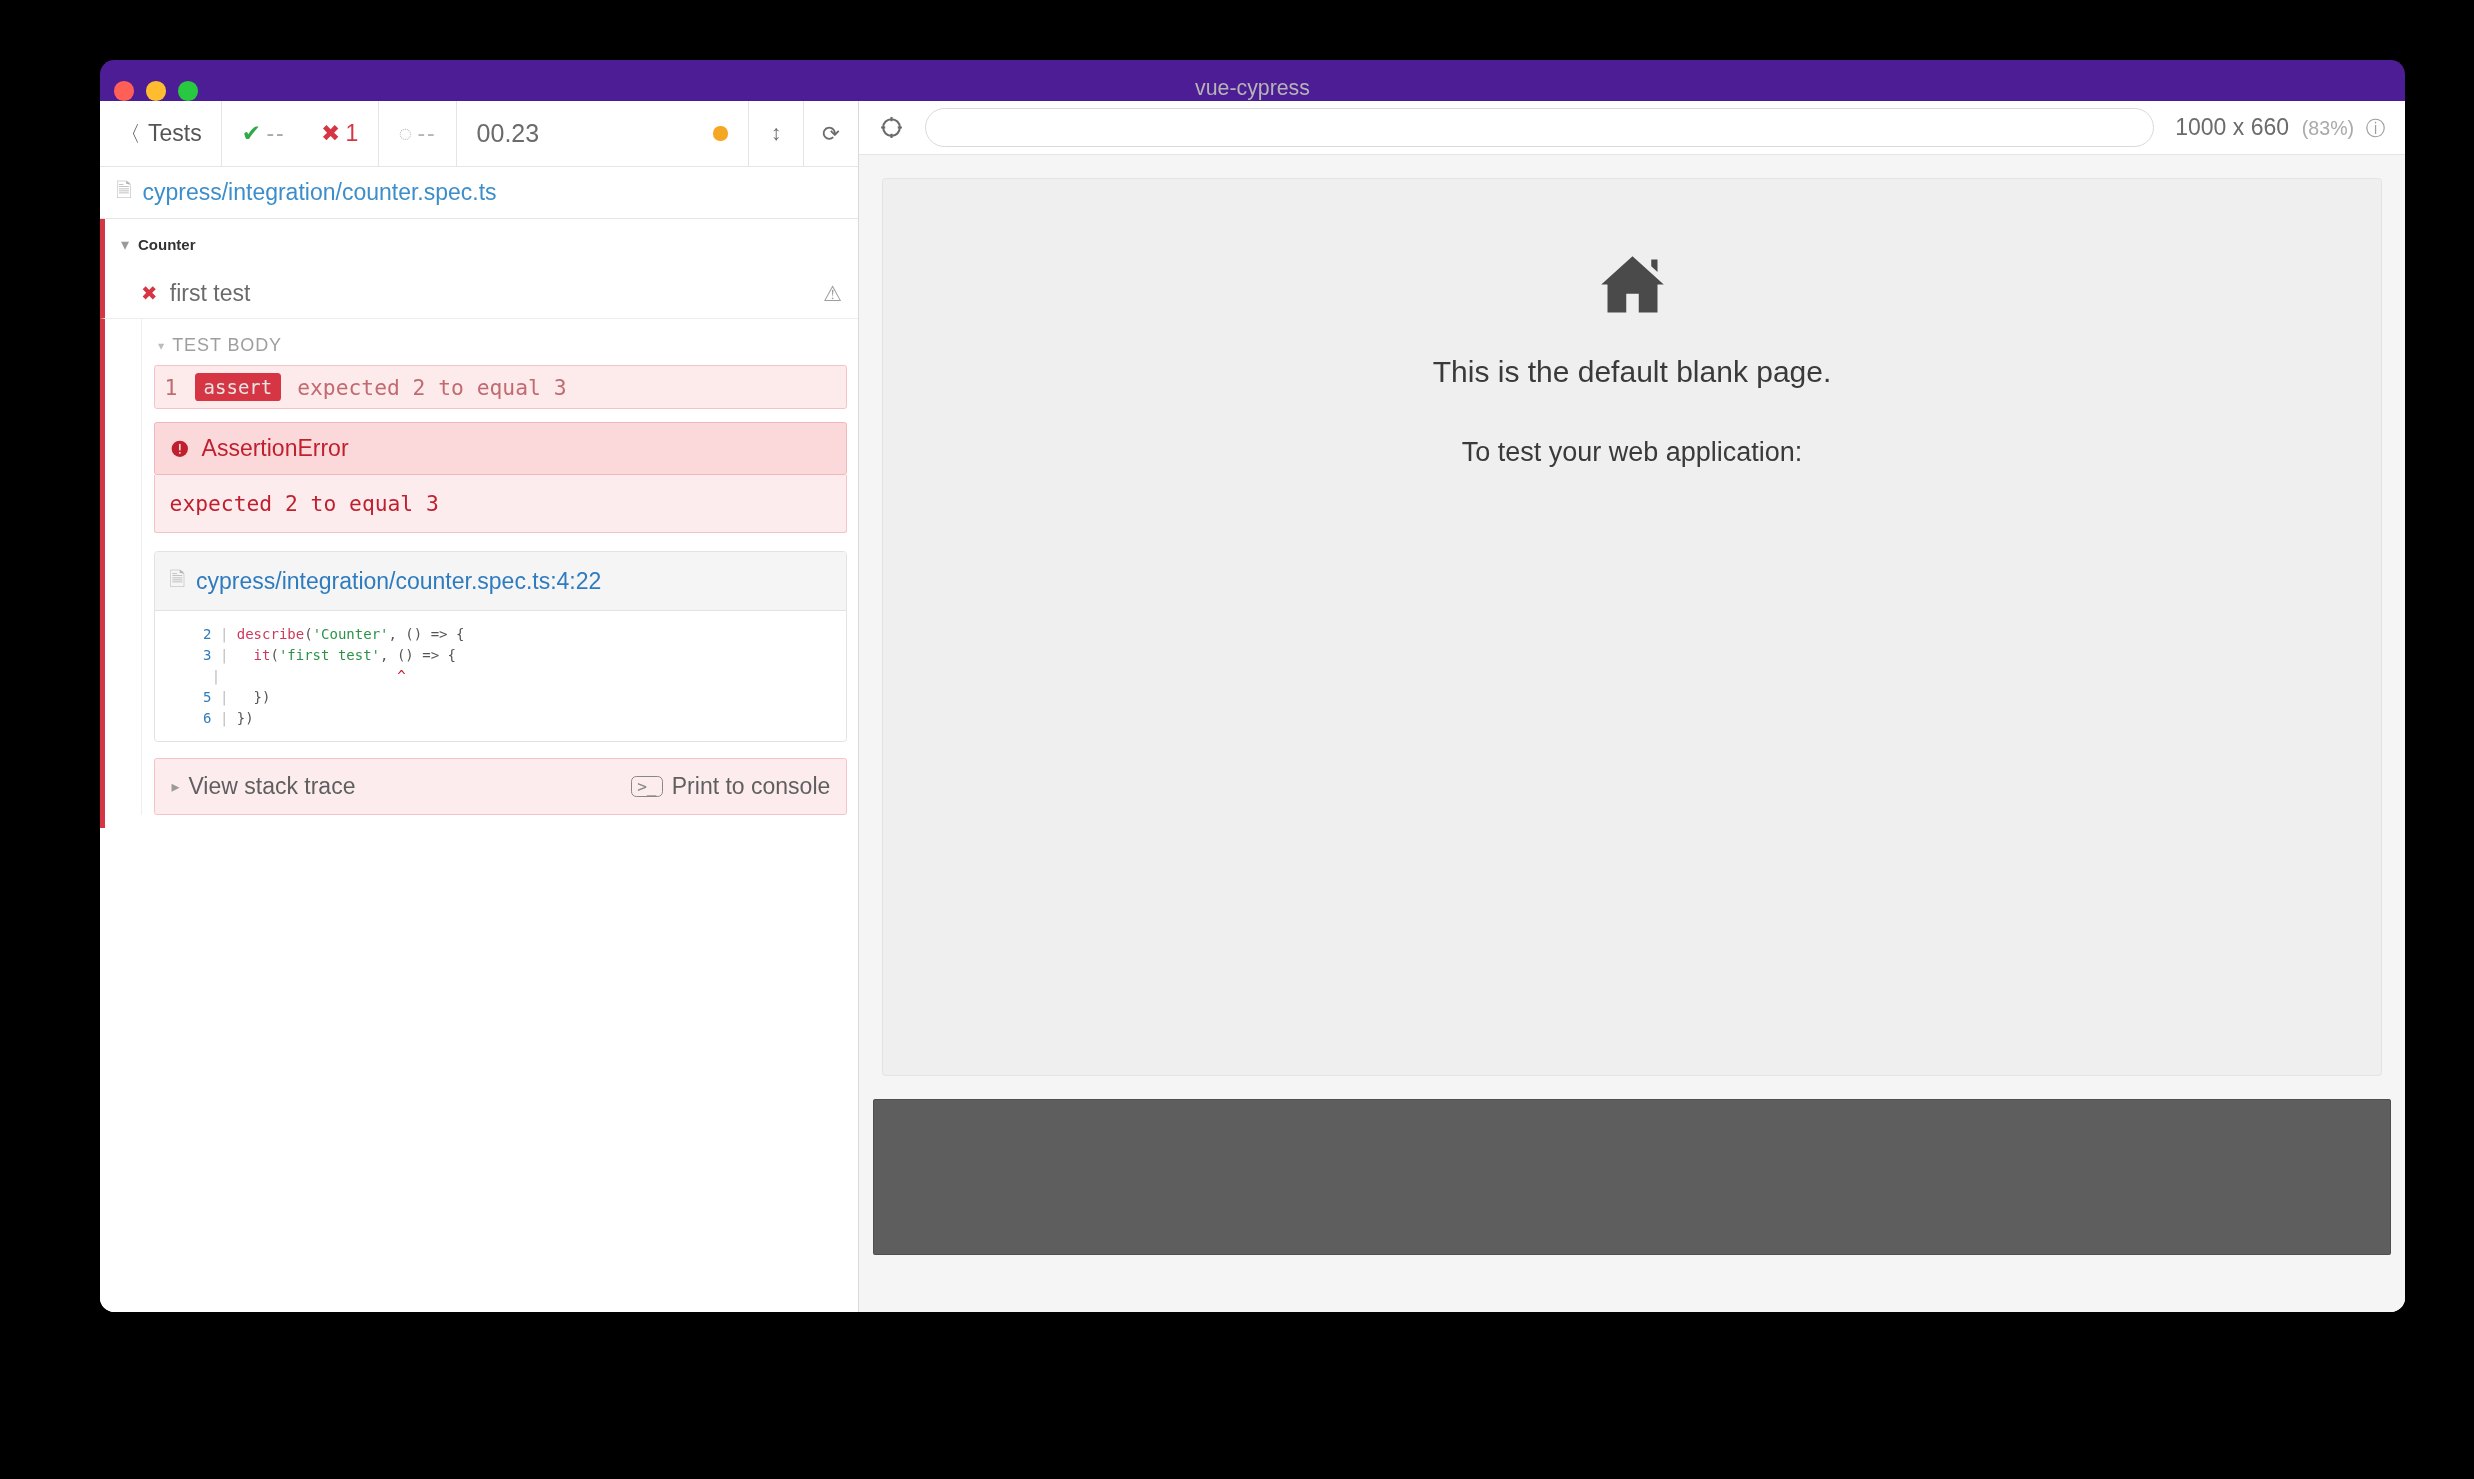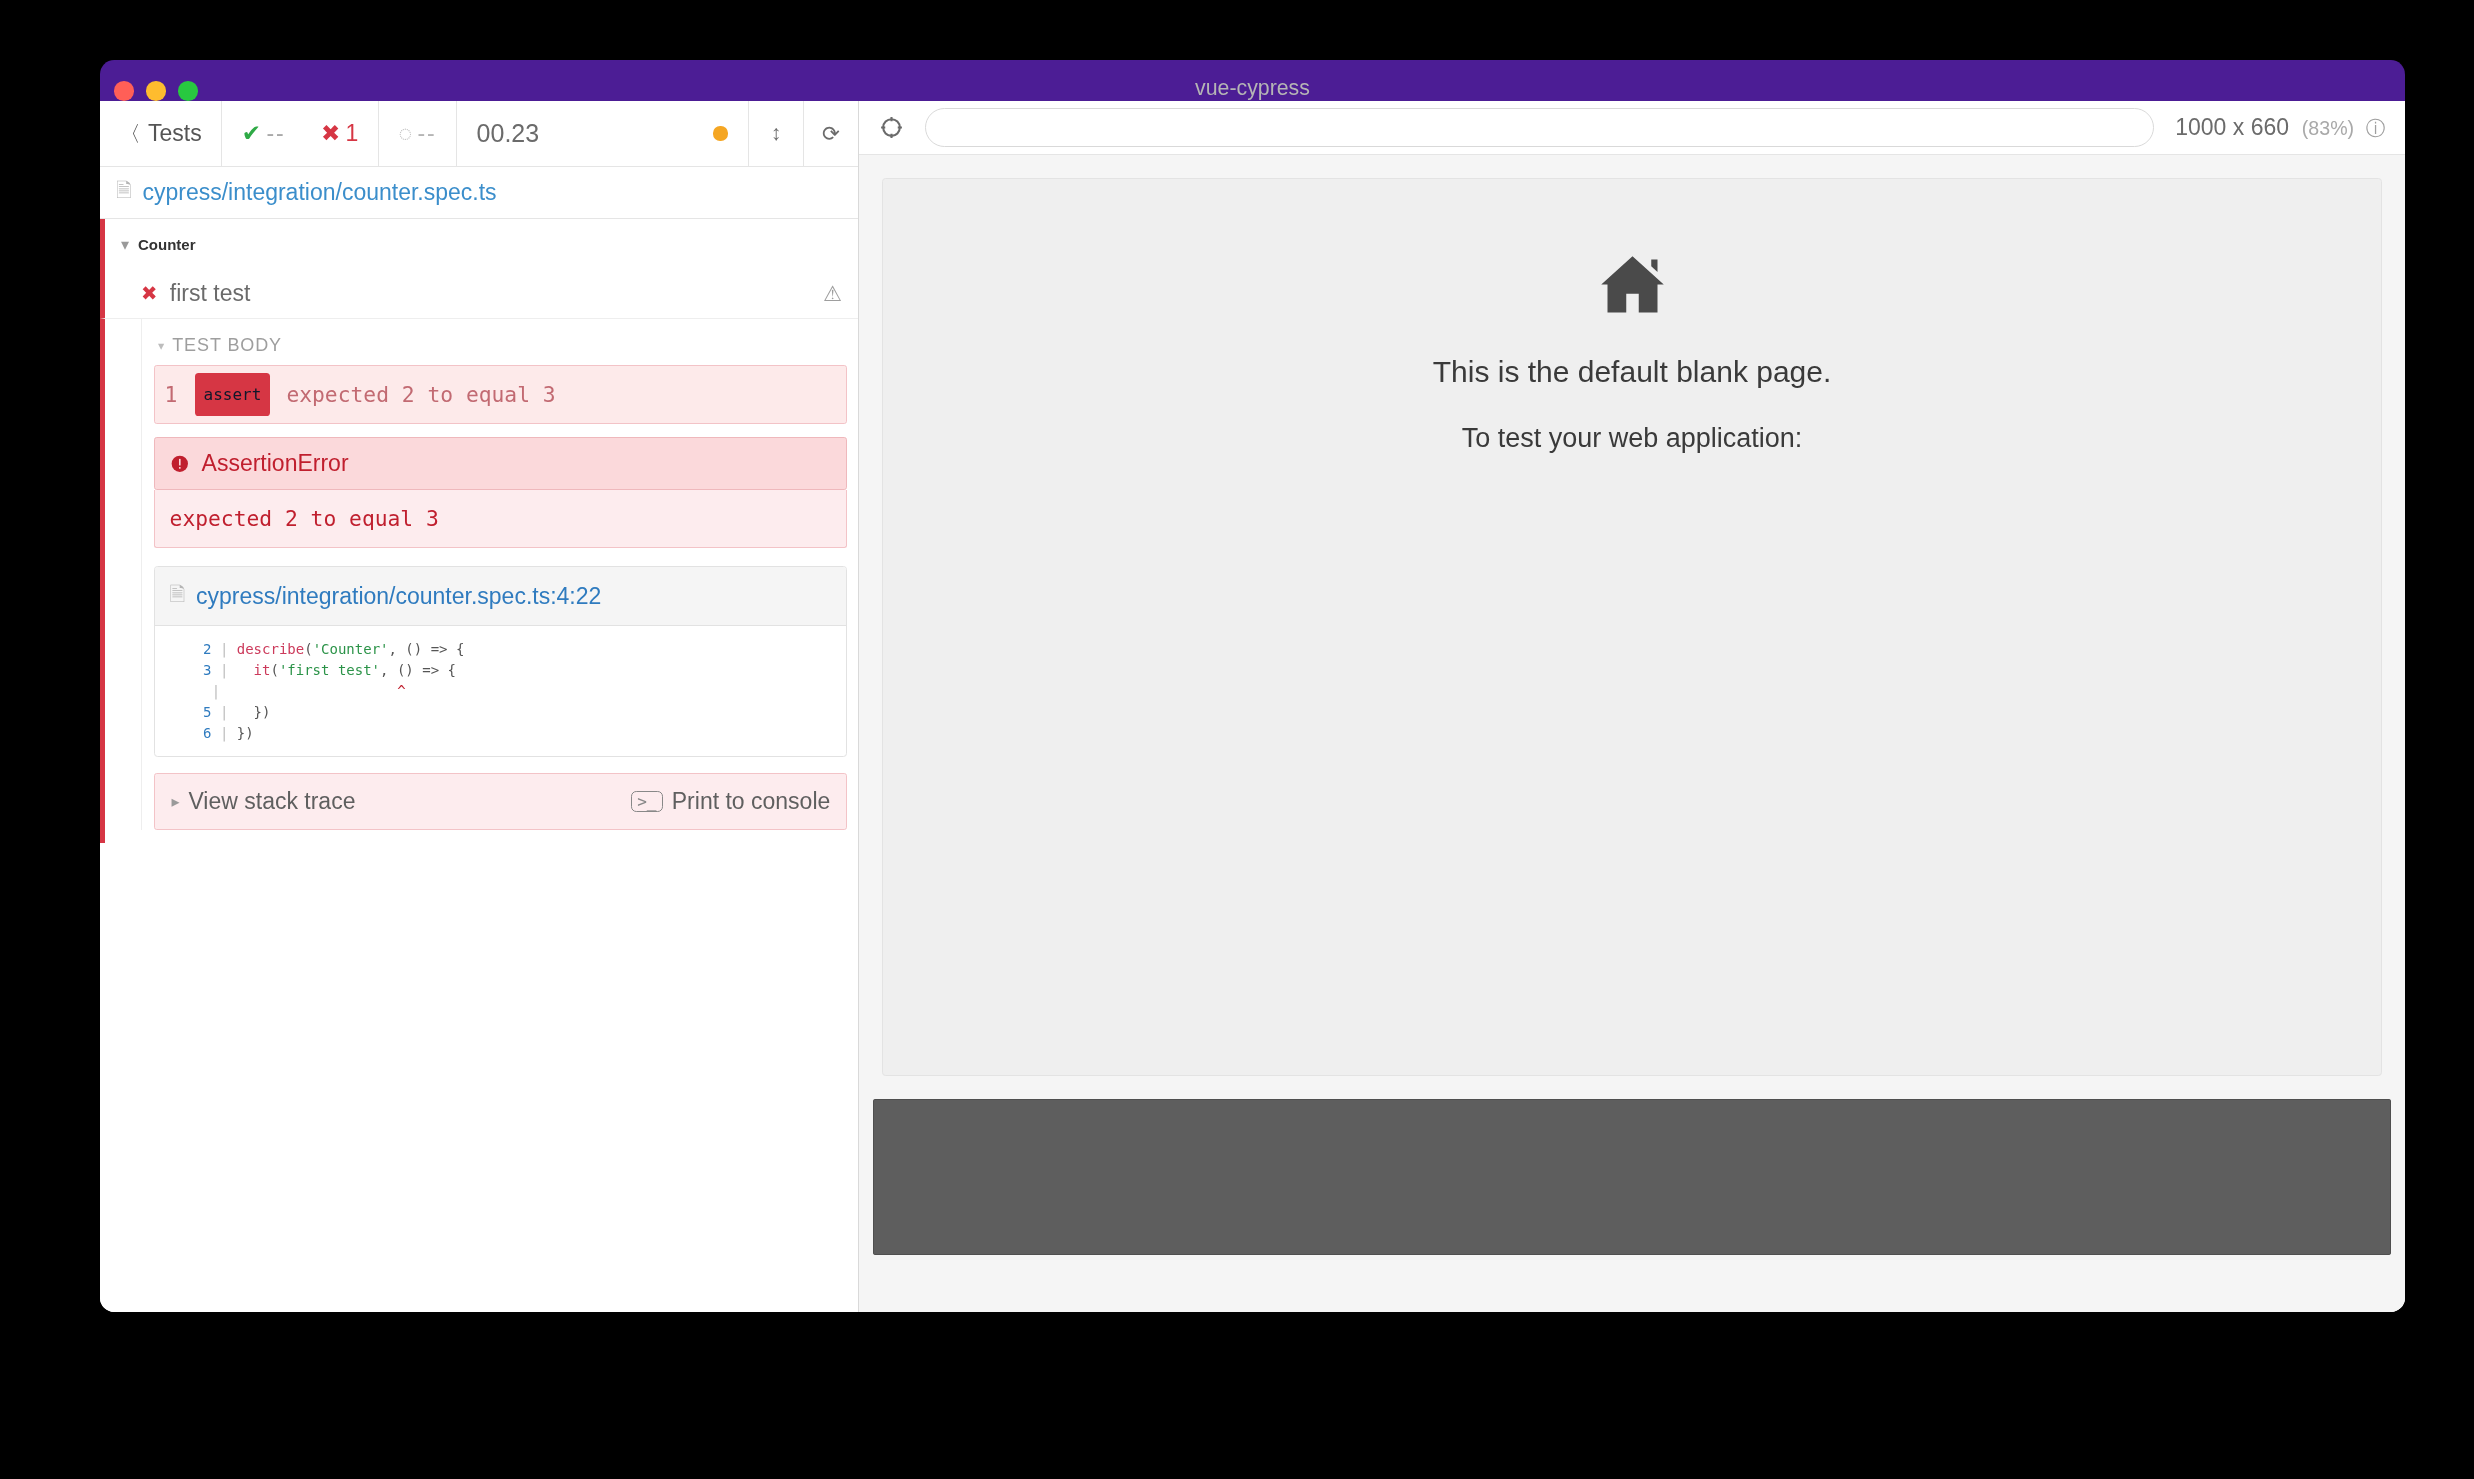--- a/index.html
+++ b/index.html
@@ -40,21 +40,21 @@
   .testrow .x { color:#d63644; font-size:19.6px; margin-right:12.4px; }
   .testrow .name { color:#6b6b6b; font-size:23px; }
   .testrow .warn { margin-left:auto; color:#9e9e9e; font-size:21.3px; }
   .panel { border-left: 5.3px solid #d63644; padding: 0 10.7px 12.4px 36px; }
   .rail { border-left: 1.8px solid #eee; padding-left: 12.4px; }
   .body-h { font-size:18px; letter-spacing:0.9px; color:#9e9e9e; padding:16px 3.6px 9px; display:flex; align-items:center; gap:7.1px; }
   .body-h .chev { color:#bdbdbd; font-size:12.4px; }
   
   .assertrow { background:#fdeaea; border:0.9px solid #f3c3c7; border-radius:2.7px; padding:7.1px 9px; display:flex; align-items:center; gap:16px; font-family: ui-monospace, Menlo, Monaco, monospace; font-size:21.3px; }
   .assertrow .idx { color:#c26a72; width:14.2px; }
-  .pill { background:#d63644; color:#0f172a; border-radius:3.6px; padding:12px 9px; font-size:16px; font-family: ui-monospace, Menlo, Monaco, monospace; }
+  .pill { background:#d63644; color:#e5e5e5; border-radius:3.6px; padding:3px 9px; font-size:19px; font-family: ui-monospace, Menlo, Monaco, monospace; }
   .assertrow .msg { color:#c26a72; }
   
   .errbanner { background:#fbd9db; border:0.9px solid #efb8bc; border-radius:2.7px; padding:12.4px 14.2px; margin-top:12.4px; display:flex; align-items:center; gap:12.4px; }
   .errbanner .e-ic { color:#c01f2e; font-size:19.6px; }
   .errbanner .e-tx { color:#c01f2e; font-size:23px; font-weight:500; }
   .errmsg { background:#fdecee; border:0.9px solid #f3c3c7; border-top:0; border-radius:0 0 2.7px 2.7px; padding:16px 14.2px; font-family: ui-monospace, Menlo, Monaco, monospace; font-size:21.3px; color:#c01f2e; }
   
   .srcbox { border:0.9px solid #e2e2e2; border-radius:3.6px; margin-top:18px; overflow:hidden; }
   .srcbox .srch { background:#f5f5f5; border-bottom:0.9px solid #e2e2e2; padding:12.4px 14.2px; display:flex; align-items:center; gap:10.7px; font-size:23px; color:#2f7bbf; }
   .srcbox .srch .fic { color:#b5b5b5; font-size:19.6px; }
@@ -77,21 +77,21 @@
   .rtop { height: 54px; border-bottom:0.9px solid #e5e5e5; background:#fff; display:flex; align-items:center; padding: 0 19.6px; gap: 21.3px; }
   .rtop .target { color:#6b6b6b; font-size:23px; }
   .urlbar { flex:1; height:39px; border:0.9px solid #d9d9d9; border-radius:19.6px; background:#fff; }
   .vp { color:#6b6b6b; font-size:23px; }
   .vp .pct { color:#a9a9a9; font-size:19.6px; }
   .vp .info { color:#9e9e9e; font-size:19.6px; margin-left:5.3px; }
   .rstage { position:relative; flex:1; display:flex; flex-direction:column; }
   .aut { margin: 23px 23px 0 23px; background:#efefef; border:0.9px solid #e3e3e3; border-radius:3.6px; height: 898px; display:flex; flex-direction:column; align-items:center; padding-top:71px; }
   .home { color:#4a4a4a; }
   .aut h2 { margin-top: 30px; font-weight:400; color:#3a3a3a; font-size:30px; }
-  .aut h3 { margin-top: 34px; font-weight:400; color:#3a3a3a; font-size:27px; }
+  .aut h3 { margin-top: 48px; font-weight:400; color:#3a3a3a; font-size:27px; }
   .steps { margin-top: 46px; background:#dcdcdc; border-radius:7.1px; padding: 25px 36px; }
   .steps ol { list-style: decimal inside; color:#4a4a4a; font-size:21.3px; }
   .steps li { padding: 5.3px 0; }
   .codechip { background:#6e6e6e; color:#fff; border-radius:3.6px; padding:0.9px 7.1px; font-family: ui-monospace, Menlo, monospace; font-size:19.6px; }
   .rbottom { height: 156px; background:#5e5e5e; margin: 23px 14.2px 14.2px 14.2px; border:0.9px solid #4f4f4f; border-radius:1.8px; }
   svg { display:block; }
 </style>
 </head>
 <body>
 

